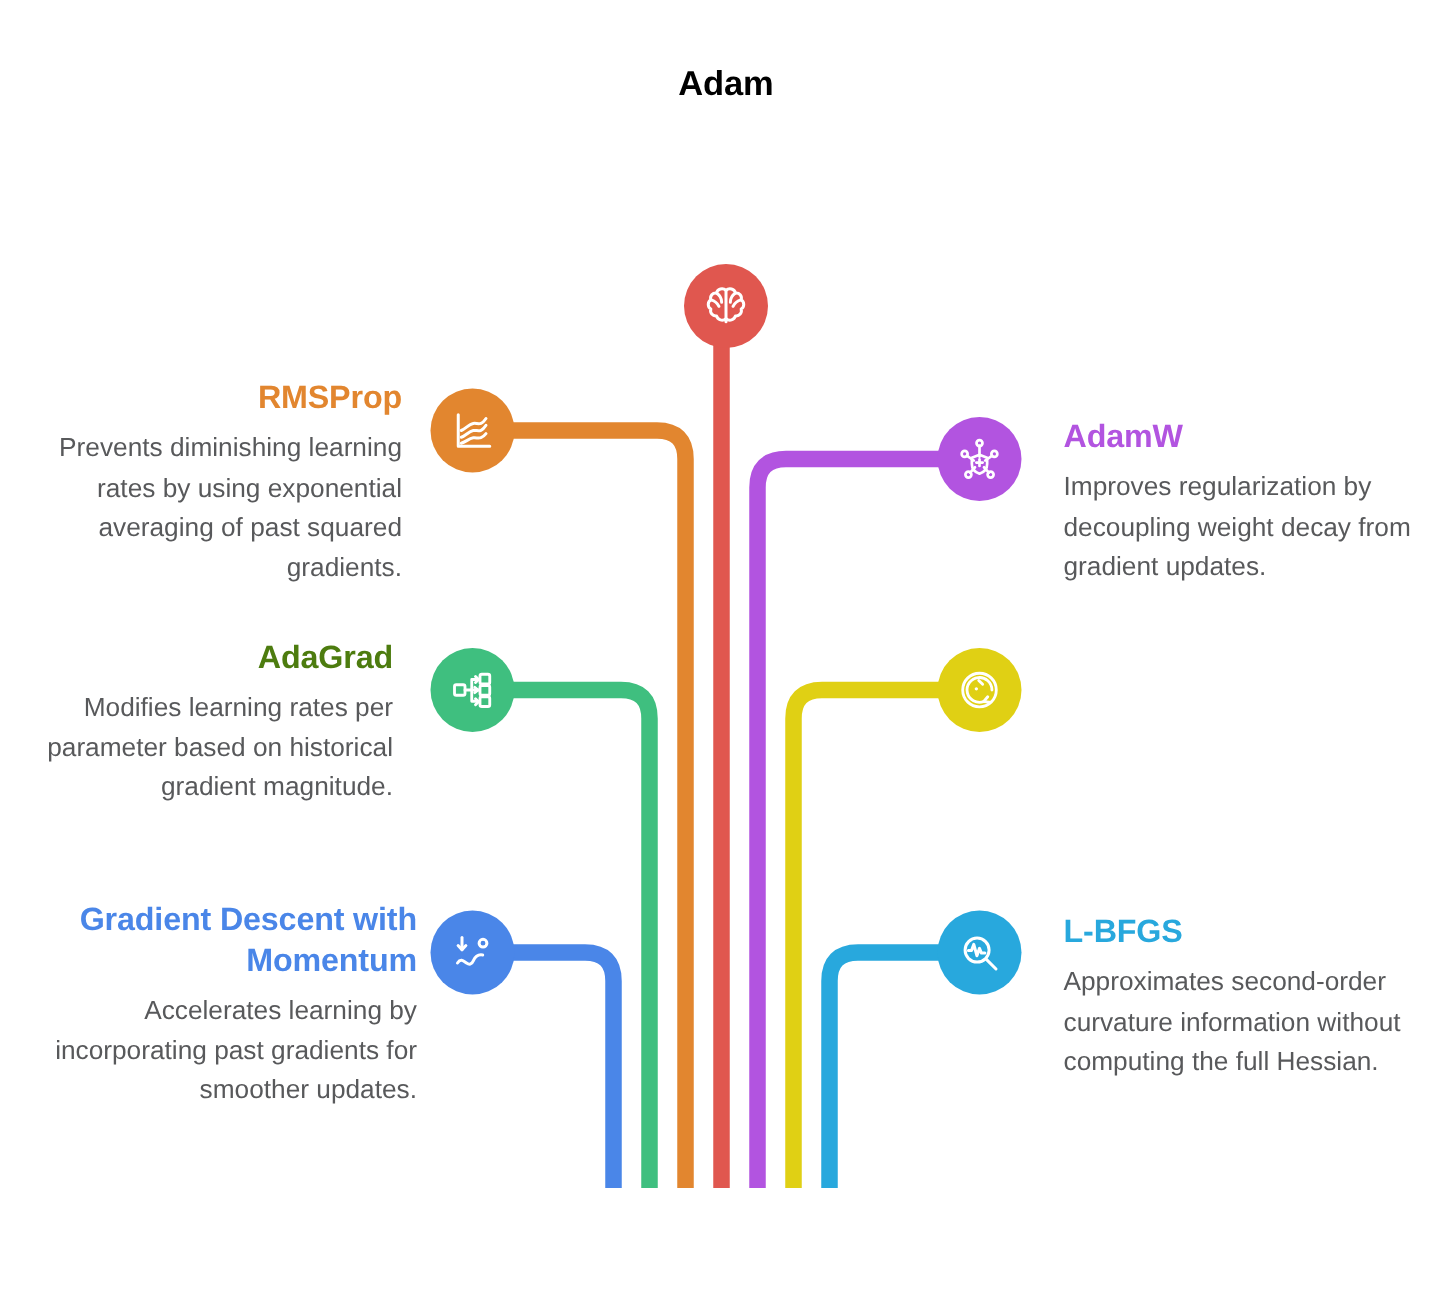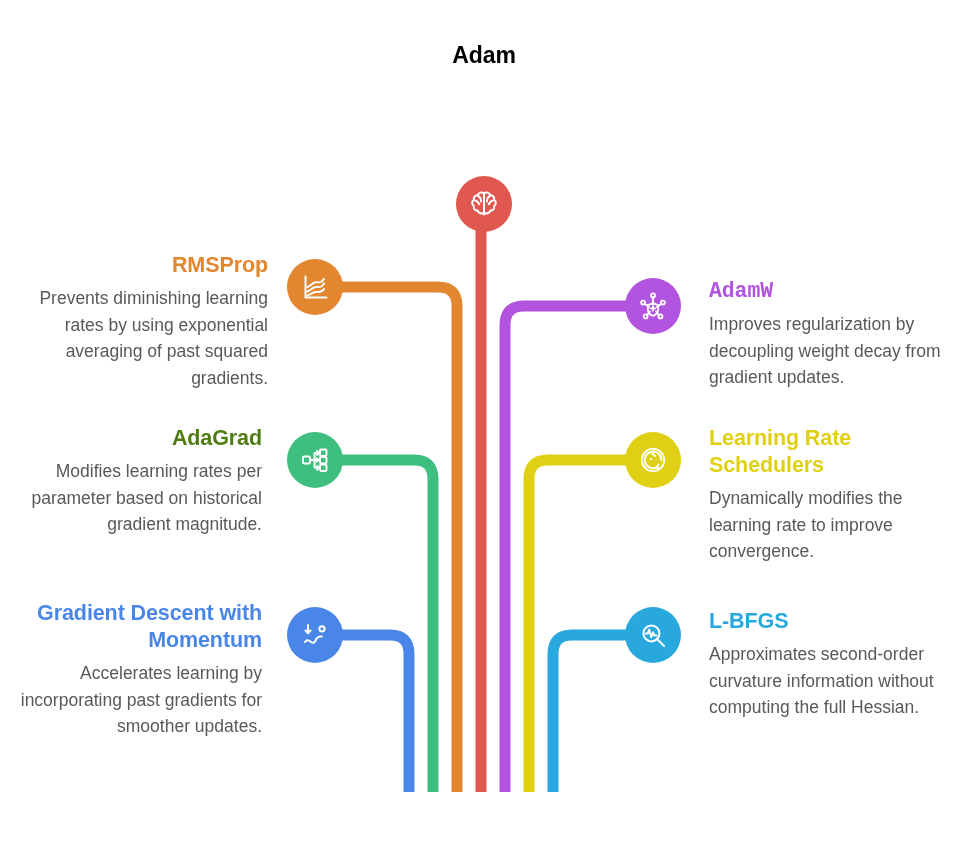--- a/index.html
+++ b/index.html
@@ -42,21 +42,21 @@
 
   
   #root-text { left:334px; top:40px; width:300px; }
   #root-text .title { font-size:23px; line-height:30px; }
   #root-text .desc  { margin-top:8px; }
   #icon-adam { left:456px; top:176px; }
 
   
   #text-rmsprop  { left:24px;  top:252px; width:244px; }
   #text-adagrad  { left:18px;  top:425px; width:244px; }
-  #text-gdm      { left:8px;   top:600px; width:254px; }
+  #text-gdm      { left:24px;   top:600px; width:254px; }
 
   #icon-rmsprop { left:287px; top:259px; }
   #icon-adagrad { left:287px; top:432px; }
   #icon-gdm     { left:287px; top:607px; }
 
   
   #text-adamw   { left:709px; top:278px; width:246px; }
   #text-lrs     { left:709px; top:425px; width:250px; }
   #text-lbfgs   { left:709px; top:608px; width:250px; }
 
@@ -144,21 +144,21 @@
   <div class="node-icon" id="icon-gdm" style="background:#4a86e8;">
     <svg width="32" height="32" viewBox="0 0 32 32" fill="none" stroke="#ffffff" stroke-width="2" stroke-linecap="round" stroke-linejoin="round">
       <path d="M9 6v8"></path>
       <path d="M6.4 11.4L9 14.2l2.6-2.8"></path>
       <circle cx="23" cy="9.8" r="2.6"></circle>
       <path d="M6 23c2.2-3.4 4.2-1.2 6 0s3.4 1.2 4.6-1.6c1.2-2.8 2.8-4.4 6.2-3.8"></path>
     </svg>
   </div>
 
   <div class="txt align-left" id="text-adamw">
-    <div class="title" style="color:#b254e0;font-family:Liberation Mono, monospace;">AdamW</div>
+    <div class="title" style="color:#b254e0;">AdamW</div>
     <div class="desc">Improves regularization by decoupling weight decay from gradient updates.</div>
   </div>
 
   <div class="node-icon" id="icon-adamw" style="background:#b254e0;">
     <svg width="32" height="32" viewBox="0 0 32 32" fill="none" stroke="#ffffff" stroke-width="1.8" stroke-linecap="round" stroke-linejoin="round">
       <path d="M16 14.5V7"></path>
       <path d="M12.2 17L7.5 13.8"></path>
       <path d="M19.8 17l4.7-3.2"></path>
       <path d="M13 21.5l-3.2 3.6"></path>
       <path d="M19 21.5l3.2 3.6"></path>
@@ -166,24 +166,20 @@
       <circle cx="6.1" cy="12.6" r="2"></circle>
       <circle cx="25.9" cy="12.6" r="2"></circle>
       <circle cx="8.6" cy="26.4" r="2"></circle>
       <circle cx="23.4" cy="26.4" r="2"></circle>
       <path d="M16 13.2l5.1 2v4.1c0 3.1-2.1 5.5-5.1 6.5-3-1-5.1-3.4-5.1-6.5v-4.1z"></path>
       <path d="M16 16.3v4.3"></path>
       <path d="M13.9 18.4h4.2"></path>
     </svg>
   </div>
 
-  <div class="txt align-left" id="text-lrs">
-    <div class="title" style="color:#e0d014;">Learning Rate Schedulers</div>
-    <div class="desc">Dynamically modifies the learning rate to improve convergence.</div>
-  </div>
 
   <div class="node-icon" id="icon-lrs" style="background:#e0d014;">
     <svg width="32" height="32" viewBox="0 0 32 32" fill="none" stroke="#ffffff" stroke-width="1.9" stroke-linecap="round" stroke-linejoin="round">
       <circle cx="16" cy="16" r="11.2"></circle>
       <path d="M24.3 16a8.3 8.3 0 1 0-5.6 7.8"></path>
       <path d="M15.5 9.6l2.6 2.6"></path>
       <path d="M21.5 20.5l-2.8 3.3 3.9.3"></path>
       <circle cx="13.9" cy="15.2" r="1.1" fill="#ffffff" stroke="none"></circle>
     </svg>
   </div>

